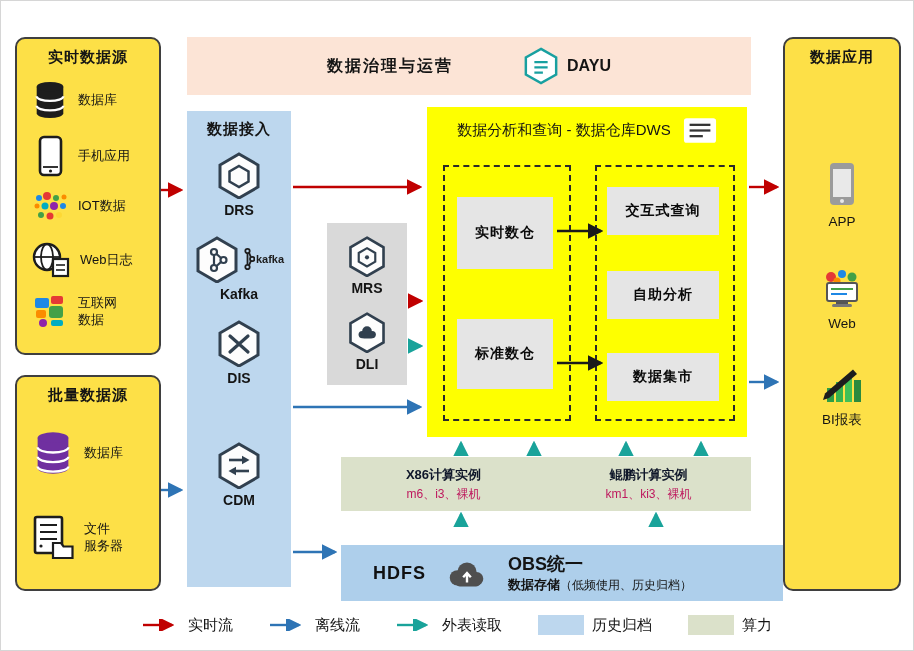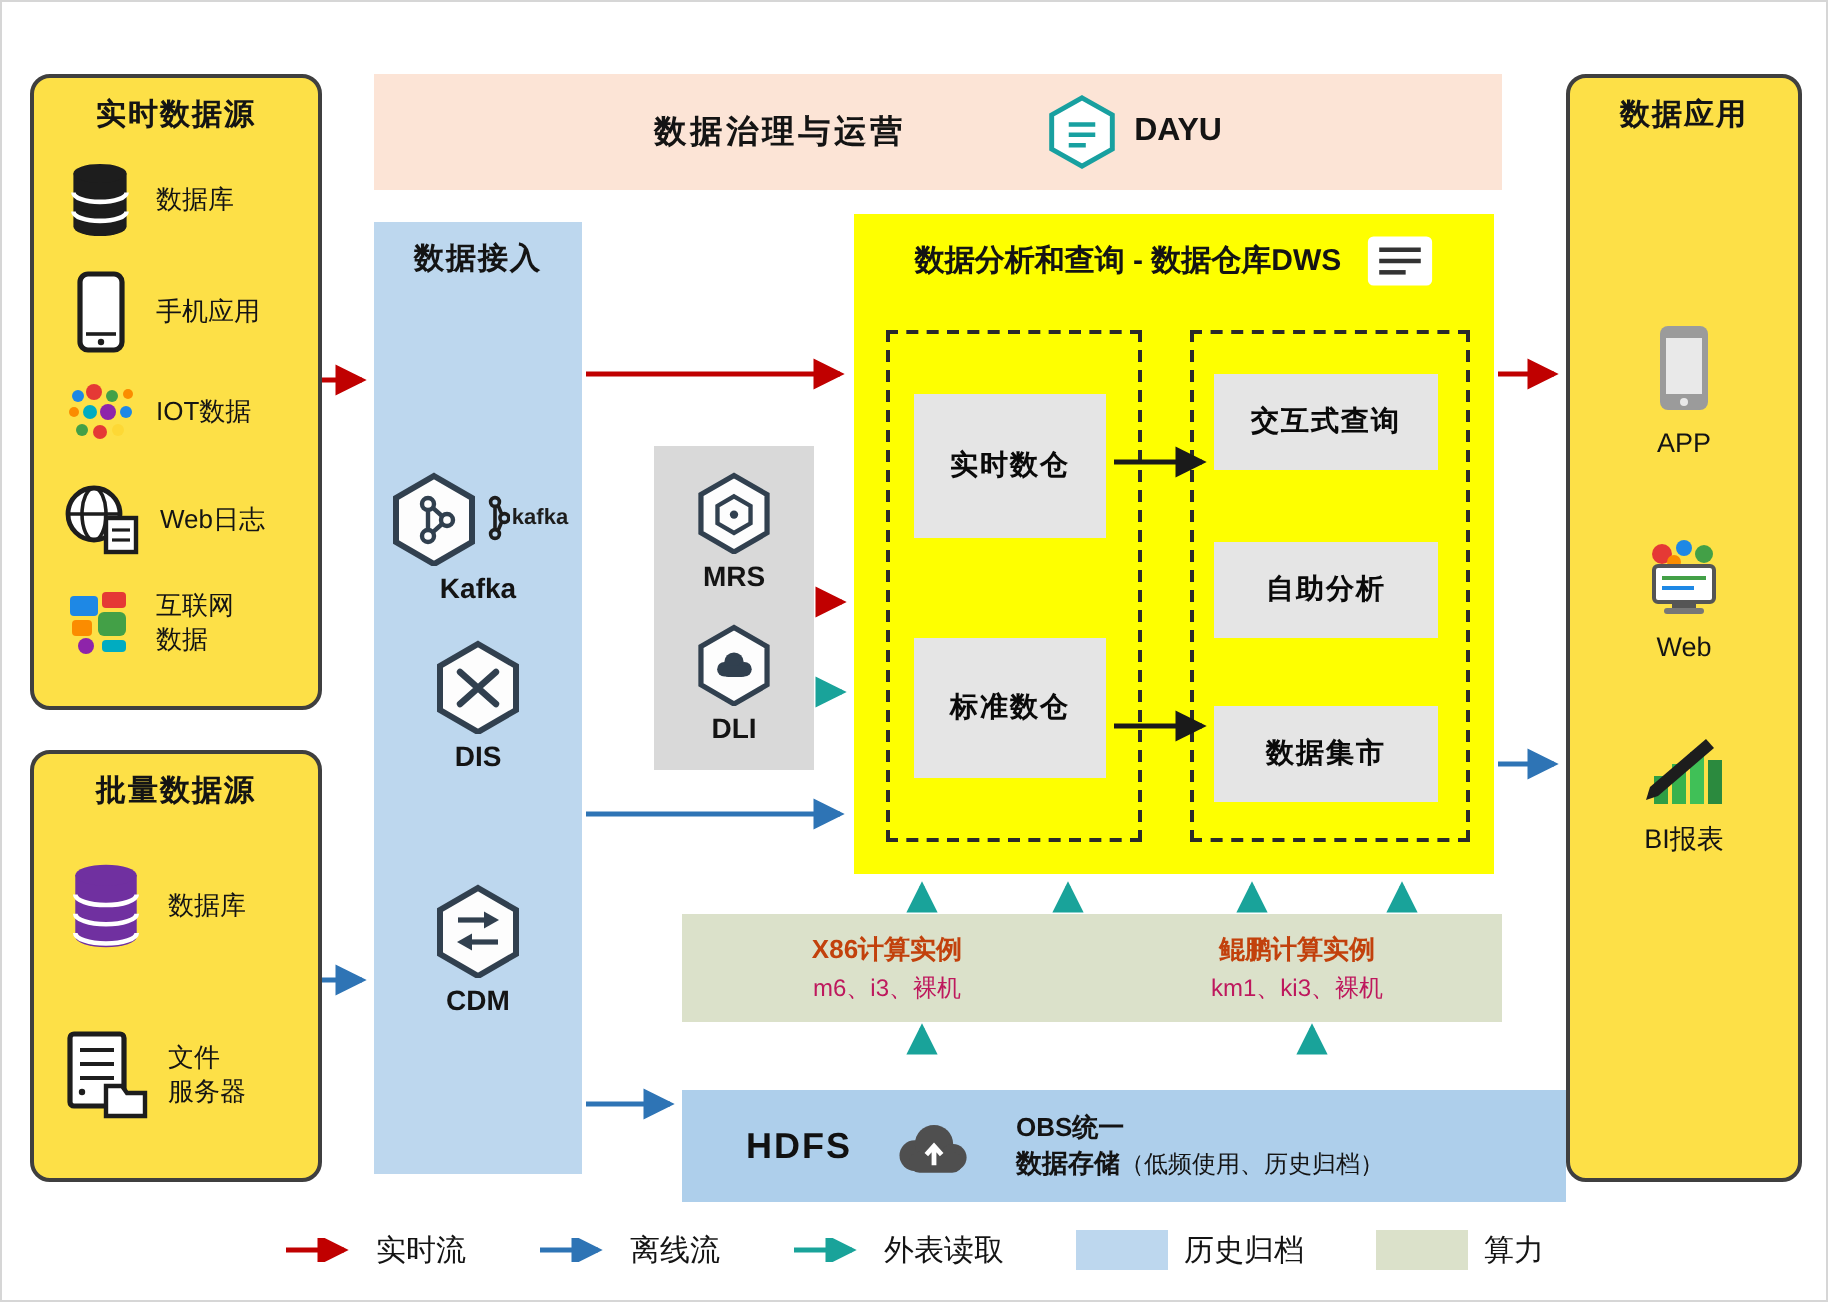--- a/index.html
+++ b/index.html
@@ -22,33 +22,33 @@
   .svc { position:absolute; left:0; width:100%; display:flex; flex-direction:column; align-items:center; }
   .svc-label { font-weight:bold; font-size:14px; color:#141414; margin-top:3px; }
   .svc-row { display:flex; align-items:center; gap:3px; }
   .kafka-logo { display:flex; align-items:center; gap:1px; }
   .kafka-word { font-weight:bold; font-size:11px; color:#1d1d1d; }
 
   .grayblock { background:#d9d9d9; }
 
   .dws { background:#feff00; }
   .dws-title-row { position:absolute; left:0; top:10px; width:100%; display:flex; align-items:center; justify-content:center; gap:12px; }
-  .dws-title { font-weight:bold; font-size:15px; color:#141414; }
+  .dws-title { font-weight:normal; font-size:15px; color:#141414; }
   .dashed-group { position:absolute; border:2px dashed #2a2a2a; background:transparent; }
   .green-box { position:absolute; background:#e5e5e5; display:flex; align-items:center; justify-content:center; font-weight:bold; font-size:14px; color:#0a0a0a; letter-spacing:1px; }
 
   .compute { background:#dbe1ca; }
   .compute-half { position:absolute; top:0; height:100%; width:205px; display:flex; flex-direction:column; align-items:center; justify-content:center; gap:2px; }
-  .compute-title { font-weight:bold; font-size:13px; color:#c2410c; }
+  .compute-title { font-weight:bold; font-size:13px; color:#0f172a; }
   .compute-detail { font-size:12px; color:#be185d; }
 
   .storage { background:#aecfeb; display:flex; align-items:center; padding-left:32px; gap:18px; }
   .hdfs-text { font-weight:bold; font-size:18px; color:#111; letter-spacing:1px; }
   .obs-lines { display:flex; flex-direction:column; line-height:1.35; }
-  .obs-line1 { font-weight:bold; font-size:13px; color:#141414; }
+  .obs-line1 { font-weight:bold; font-size:18px; color:#141414; }
   .obs-line2 { font-size:12px; color:#141414; }
   .obs-line2 b { font-size:13px; }
 
   .app-item { position:absolute; left:0; width:100%; display:flex; flex-direction:column; align-items:center; gap:7px; }
   .app-label { font-size:13.5px; color:#141414; }
 
   .legend { position:absolute; left:0; top:614px; width:100%; display:flex; align-items:center; justify-content:center; gap:36px; }
   .legend-item { display:flex; align-items:center; gap:8px; }
   .legend-label { font-size:15px; color:#141414; }
   .legend-swatch { display:inline-block; width:46px; height:20px; }
@@ -163,20 +163,27 @@
         <polygon points="19,2 35,11 35,29 19,38 3,29 3,11" fill="#ffffff" stroke="#18a0a0" stroke-width="2.6"></polygon>
         <path d="M12 16 h14 M12 21.5 h14 M12 27 h9" stroke="#18a0a0" stroke-width="2.4" fill="none"></path>
       </svg>
       <span class="dayu-text">DAYU</span>
     </div>
   </div>
 
   <div class="ingest abs" style="left:186px;top:110px;width:104px;height:476px">
     <div class="panel-title" style="">数据接入</div>
 
+    <div class="svc" style="top:40px">
+      <svg width="46" height="48" viewBox="0 0 46 48">
+        <polygon points="23,3 42,14 42,36 23,47 4,36 4,14" fill="#fdfdfd" stroke="#31404f" stroke-width="3"></polygon>
+        <polygon points="23,15 32.5,20.5 32.5,30.5 23,36 13.5,30.5 13.5,20.5" fill="none" stroke="#31404f" stroke-width="2.5"></polygon>
+      </svg>
+      <div class="svc-label">DRS</div>
+    </div>
 
     <div class="svc" style="top:124px">
       <div class="svc-row">
         <svg width="46" height="48" viewBox="0 0 46 48">
           <polygon points="23,3 42,14 42,36 23,47 4,36 4,14" fill="#fdfdfd" stroke="#31404f" stroke-width="3"></polygon>
           <g fill="none" stroke="#31404f" stroke-width="2.2">
             <circle cx="20" cy="17" r="3"></circle>
               <circle cx="20" cy="33" r="3"></circle>
               <circle cx="29.5" cy="25" r="3"></circle>
             <line x1="20" y1="20" x2="20" y2="30"></line>

